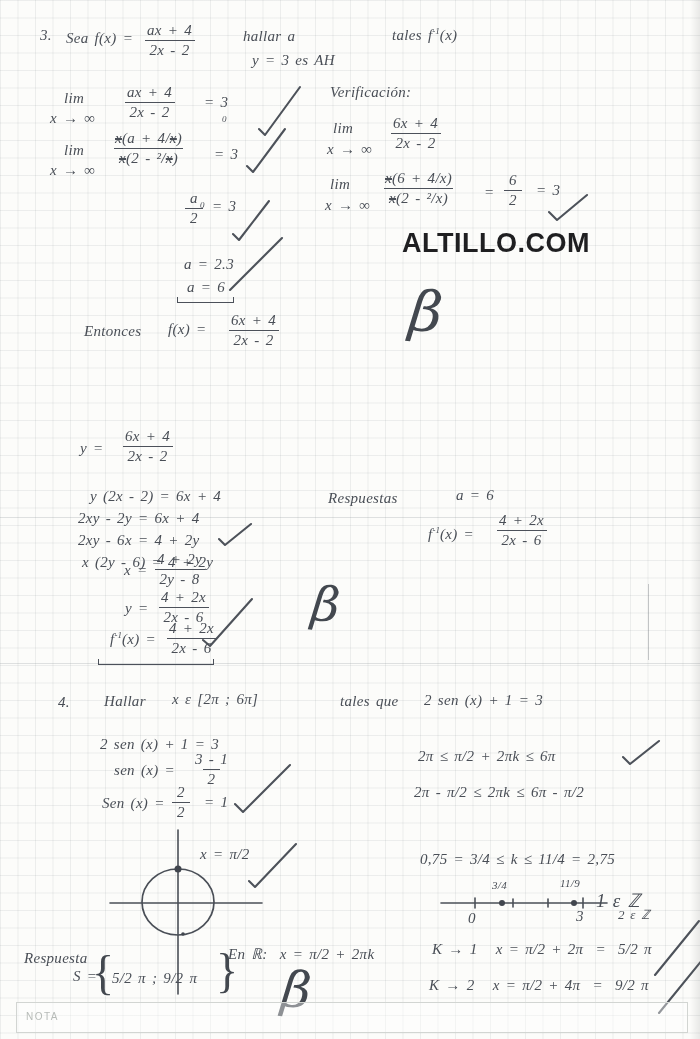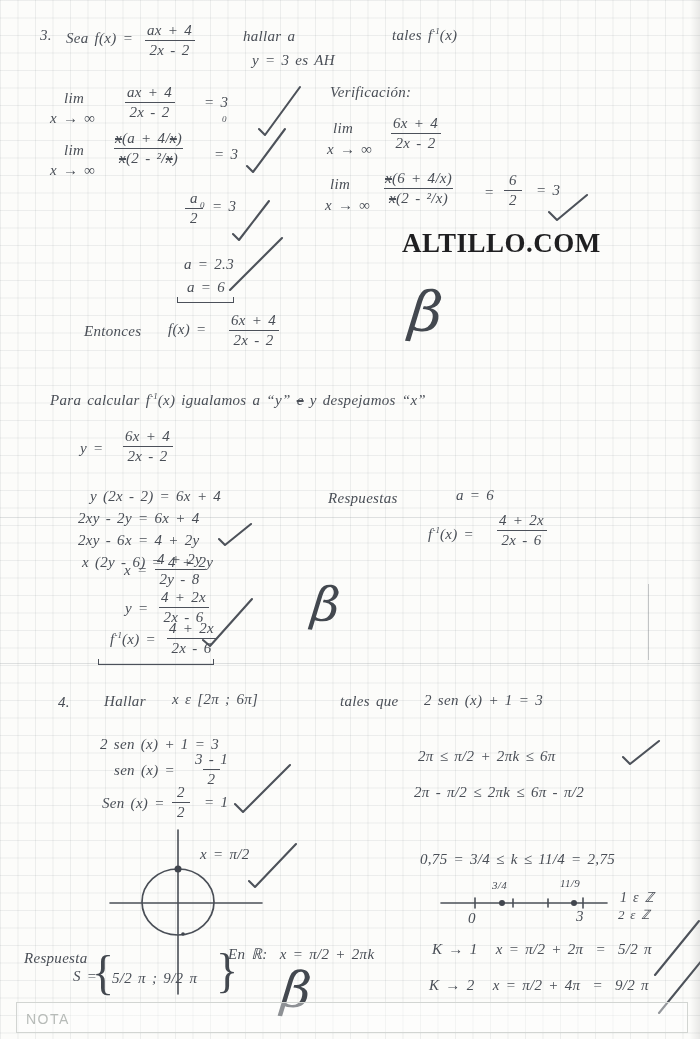--- a/index.html
+++ b/index.html
@@ -31,26 +31,26 @@
   .sup{font-size:9px;vertical-align:super;letter-spacing:0;}
   .tiny{font-size:9px;}
   .tick{position:absolute;}
   .tick polyline,.tick line{fill:none;stroke:#4d525a;stroke-width:2.1;stroke-linecap:round;stroke-linejoin:round;}
   .sketch{position:absolute;}
   .sketch line{stroke:#4a4f57;stroke-width:1.6;stroke-linecap:round;}
   .sketch ellipse{fill:none;stroke:#4a4f57;stroke-width:1.7;}
   .sketch circle{fill:#41464e;stroke:none;}
   .beta{position:absolute;font-family:"DejaVu Serif",serif;font-style:italic;color:#43484f;transform:rotate(6deg);line-height:1;}
   .brace{position:absolute;font-size:46px;font-style:normal;color:#43484f;line-height:1;transform:scaleY(1.05);}
-  .watermark{position:absolute;font-family:Liberation Serif, serif;font-style:normal;font-weight:bold;font-size:27px;letter-spacing:0.5px;color:#1f1f21;}
+  .watermark{position:absolute;font-family:Liberation Sans, sans-serif;font-style:normal;font-weight:bold;font-size:27px;letter-spacing:0.5px;color:#1f1f21;}
   .ubr{position:absolute;border-left:1.5px solid #4c515a;border-right:1.5px solid #4c515a;border-bottom:1.5px solid #4c515a;height:5px;}
   .crease{position:absolute;left:0;width:100%;border-top:1px solid rgba(120,126,131,0.22);}
   .pencil-v{position:absolute;width:1px;background:rgba(100,106,112,0.35);}
   .nota-box{position:absolute;border:1px solid #d2d5d2;background:rgba(255,255,255,0.4);}
-  .nota-label{position:absolute;font-family:"Liberation Sans","DejaVu Sans",sans-serif;font-style:normal;font-size:14px;letter-spacing:1.5px;color:#b7bbb8;text-align:right;}
+  .nota-label{position:absolute;font-family:"Liberation Sans","DejaVu Sans",sans-serif;font-style:normal;font-size:10px;letter-spacing:1.5px;color:#b7bbb8;text-align:right;}
 </style>
 </head>
 <body>
 
 <div class="page">
 
   <div class="crease" style="top:517px"></div>
   <div class="crease" style="top:663px"></div>
   <div class="pencil-v" style="left:648px;top:584px;height:76px"></div>
 
@@ -130,21 +130,20 @@
   <span class="watermark" style="left:402px;top:228px">ALTILLO.COM</span>
 
   <span class="abs" style="left:84px;top:323px">Entonces</span>
   <span class="abs" style="left:168px;top:321px">f(x) =</span>
   <span class="frac" style="left:226px;top:312px">
     <span class="num">6x + 4</span>
     <span class="den">2x - 2</span>
   </span>
   <span class="beta" style="left:410px;top:284px;font-size:56px">β</span>
 
-  <span class="abs" style="left:50px;top:391px"><span>Para calcular f</span><span class="sup">-1</span><span>(x) igualamos a “y”</span> <span class="strk">e</span> <span>y despejamos “x”</span></span>
 
   <span class="abs" style="left:80px;top:440px">y =</span>
   <span class="frac" style="left:120px;top:428px">
     <span class="num">6x + 4</span>
     <span class="den">2x - 2</span>
   </span>
 
   <span class="abs" style="left:90px;top:488px">y (2x - 2) = 6x + 4</span>
   <span class="abs" style="left:78px;top:510px">2xy - 2y = 6x + 4</span>
   <span class="abs" style="left:78px;top:532px">2xy - 6x = 4 + 2y</span>
@@ -231,21 +230,21 @@
     <line x1="78" y1="27" x2="78" y2="35"></line>
     <line x1="113" y1="27" x2="113" y2="35"></line>
     <line x1="148" y1="26" x2="148" y2="36"></line>
     <circle cx="67" cy="31" r="3"></circle>
     <circle cx="139" cy="31" r="3"></circle>
   </svg>
   <span class="abs tiny" style="left:492px;top:879px;font-size:11px">3/4</span>
   <span class="abs tiny" style="left:560px;top:877px;font-size:11px">11/9</span>
   <span class="abs" style="left:468px;top:910px">0</span>
   <span class="abs" style="left:576px;top:908px">3</span>
-  <span class="abs" style="left:620px;top:890px;font-size:14px">1 ε ℤ</span>
+  <span class="abs" style="left:596px;top:890px;font-size:19px">1 ε ℤ</span>
   <span class="abs" style="left:618px;top:908px;font-size:13px">2 ε ℤ</span>
 
   <span class="abs" style="left:432px;top:941px">K → 1&nbsp;&nbsp; x = π/2 + 2π&nbsp; =&nbsp; 5/2 π</span>
   <svg class="tick" style="left:652px;top:918px" width="50" height="60">
       <line x1="3" y1="57" x2="47" y2="3"></line>
     </svg>
   <span class="abs" style="left:429px;top:977px">K → 2&nbsp;&nbsp; x = π/2 + 4π&nbsp; =&nbsp; 9/2 π</span>
   <svg class="tick" style="left:656px;top:956px" width="50" height="60">
       <line x1="3" y1="57" x2="47" y2="3"></line>
     </svg>

